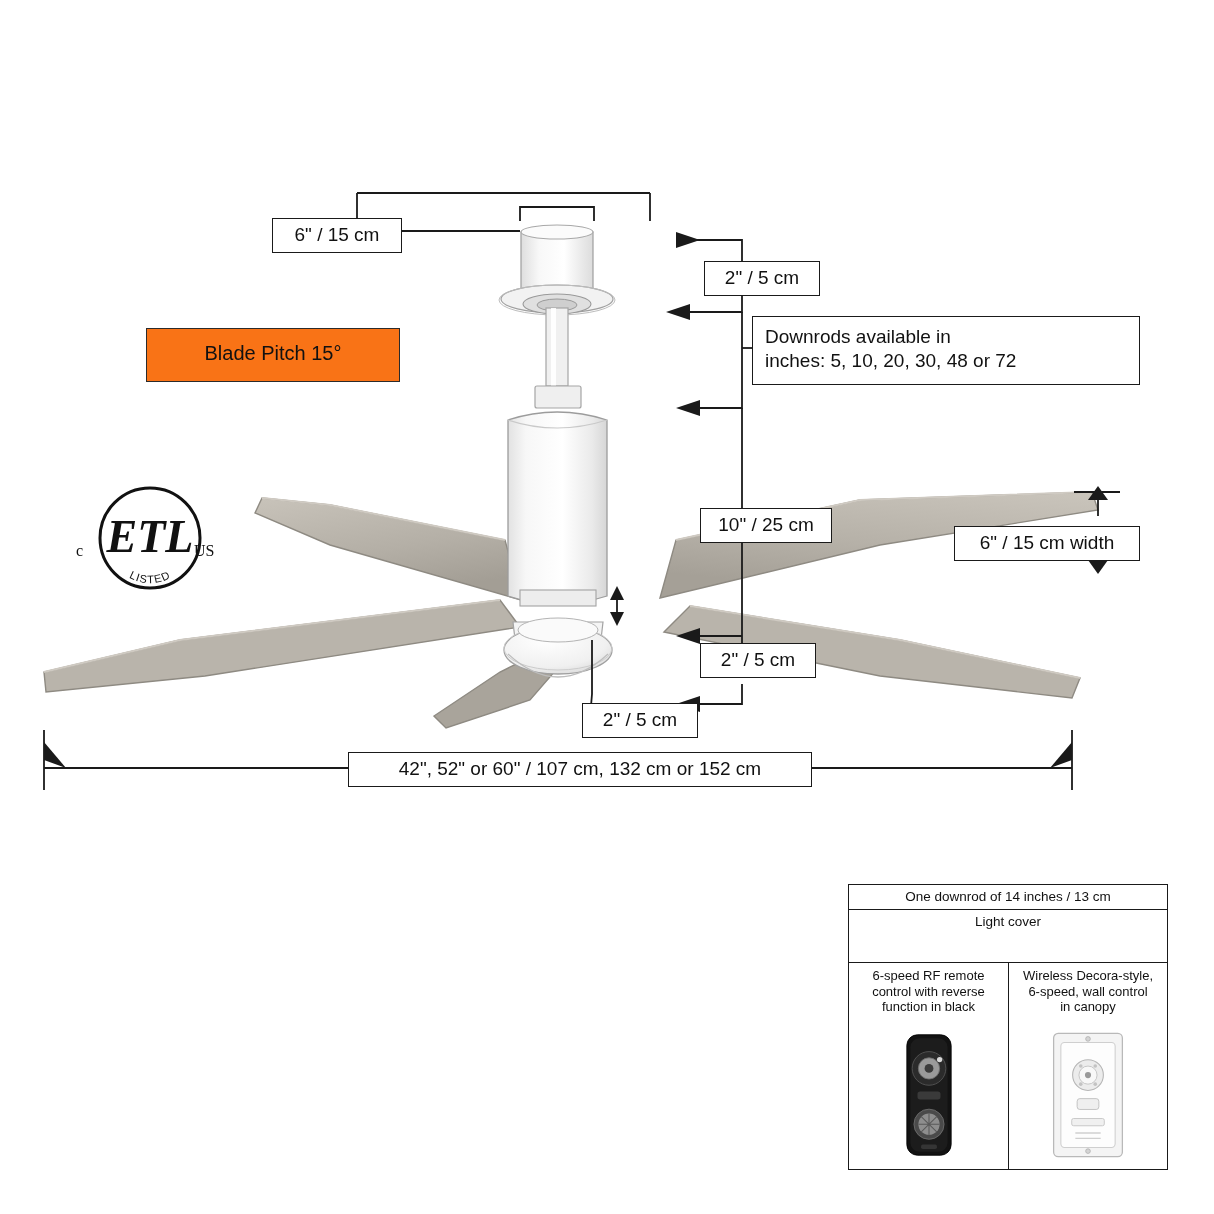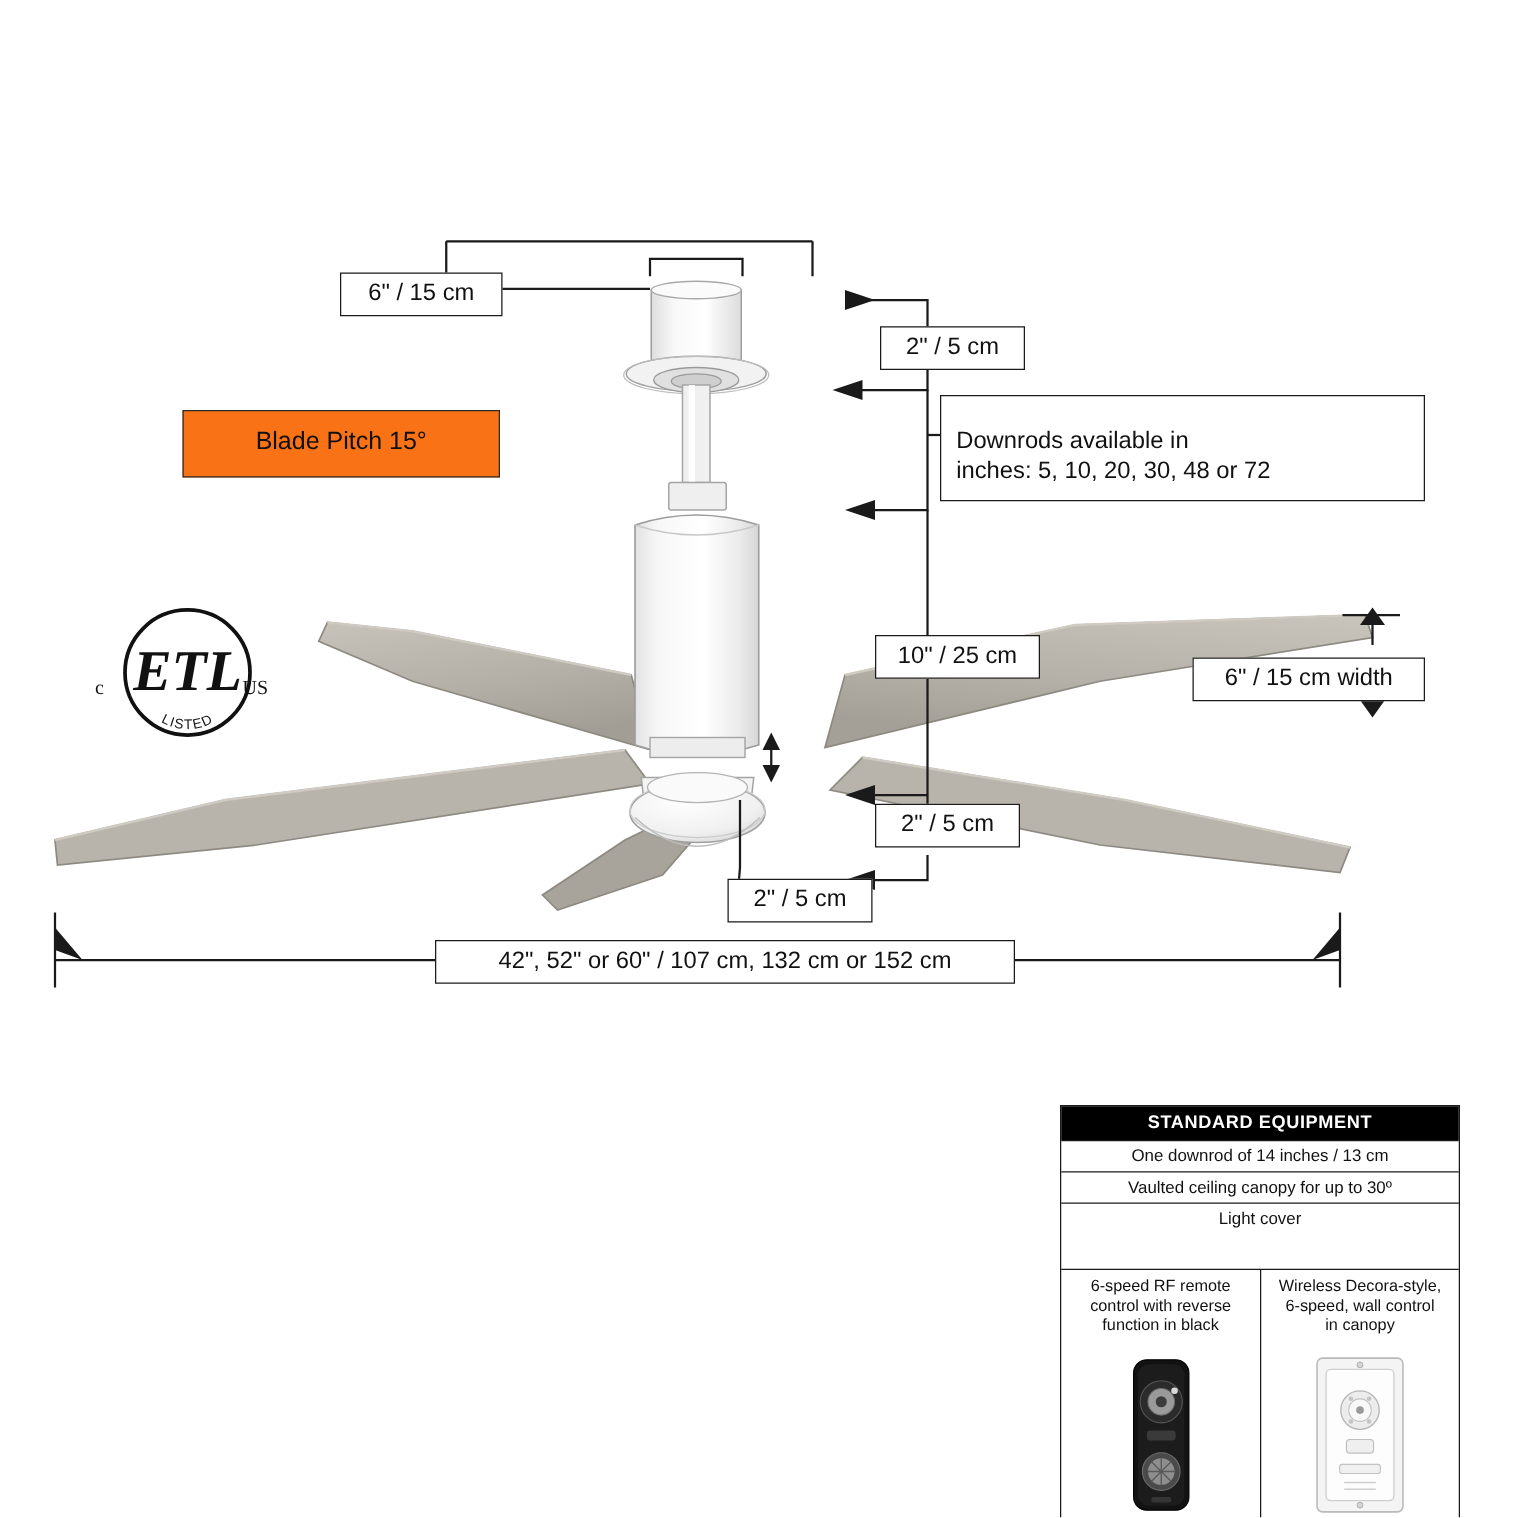--- a/index.html
+++ b/index.html
@@ -272,39 +272,37 @@
     <span class="etl-c">c</span>
     <span class="etl-us">US</span>
   </div>
 
   <div class="callout center" style="left:272px; top:218px; width:130px;">6" / 15 cm</div>
 
   <div class="callout center" style="left:704px; top:261px; width:116px;">2" / 5 cm</div>
 
   <div class="callout shaded center" style="left:146px; top:328px; width:254px; padding-top:12px; padding-bottom:14px; font-size:20px;">Blade Pitch 15°</div>
 
-  <div class="callout multi" style="left:752px; top:316px; width:388px; padding:24px 12px 10px 12px;">
+  <div class="callout multi" style="left:752px; top:316px; width:388px; padding:8px 12px 10px 12px;">
     <div>Downrods available in</div>
     <div>inches: 5, 10, 20, 30, 48 or 72</div>
   </div>
 
   <div class="callout center" style="left:700px; top:508px; width:132px;">10" / 25 cm</div>
 
   <div class="callout center" style="left:954px; top:526px; width:186px;">6" / 15 cm width</div>
 
   <div class="callout center" style="left:700px; top:643px; width:116px;">2" / 5 cm</div>
 
   <div class="callout center" style="left:582px; top:703px; width:116px;">2" / 5 cm</div>
 
   <div class="callout center" style="left:348px; top:752px; width:464px;">42", 52" or 60" / 107 cm, 132  cm or 152 cm</div>
 
   <div id="std-table">
-    <div class="thead">STANDARD EQUIPMENT</div>
     <div class="trow">One downrod of 14 inches / 13 cm</div>
-    <div class="trow">Vaulted ceiling canopy for up to 30º</div>
     <div class="trow">Light cover</div>
 
     <div class="tsplit">
 
       <div class="tcell">
         <div>6-speed RF remote</div>
         <div>control with reverse</div>
         <div>function in black</div>
         <div class="remote-wrap">
           <svg viewBox="0 0 70 140" width="62" height="132">

